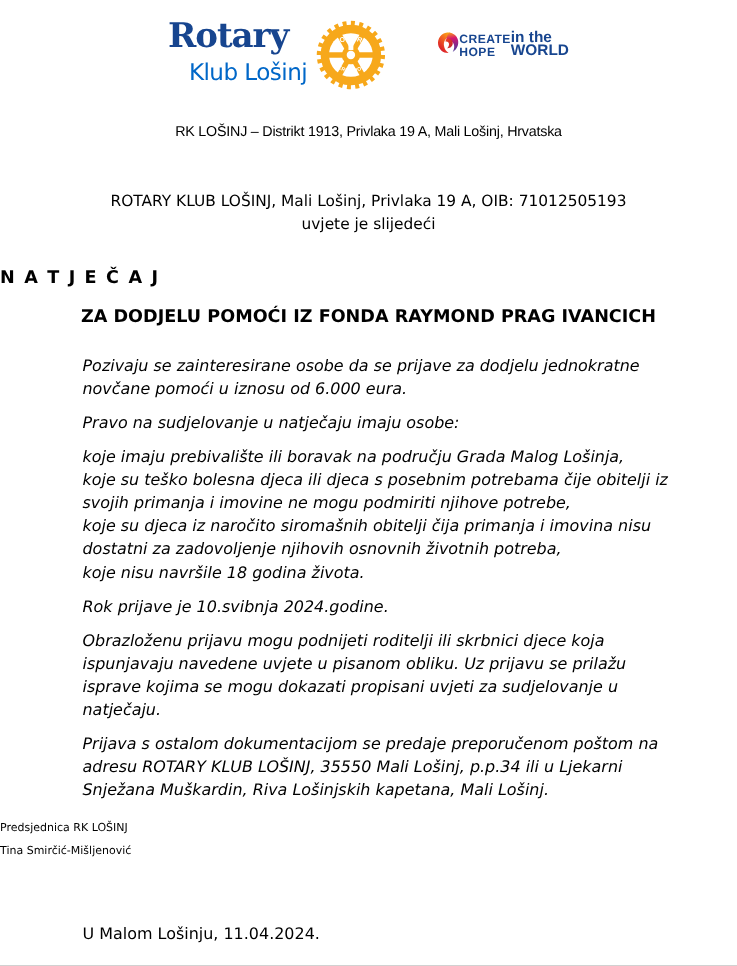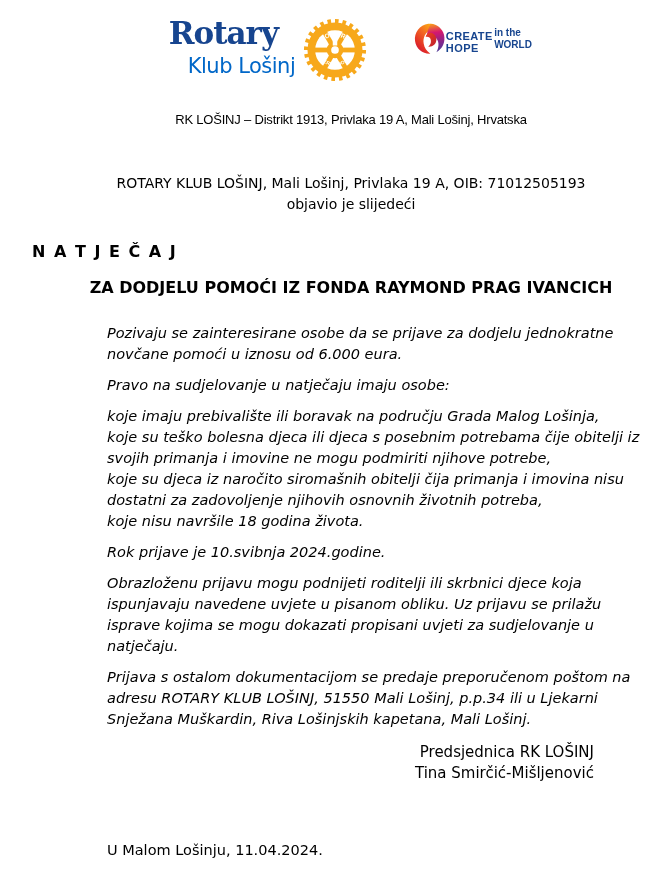--- a/index.html
+++ b/index.html
@@ -13,21 +13,20 @@
   html,body{background:#888;}
   .page{
     width:670px;height:878px;
     margin:0 auto;
     background:var(--background);
     color:var(--text);
     font-family:"DejaVu Sans",sans-serif;
     position:relative;
     overflow:hidden;
     padding-top:10px;
-    padding-left:32px;
   }
   
   .logo-row{
     display:flex;justify-content:center;align-items:flex-start;
     gap:46px;height:94px;
   }
   .rotary-group{display:flex;align-items:flex-start;gap:8px;margin-top:8px;}
   .rotary-wordmark-col{display:flex;flex-direction:column;line-height:1;}
   .rotary-wordmark{
     font-family:"DejaVu Serif",serif;
@@ -42,21 +41,21 @@
   }
   .wheel-svg{width:64px;height:64px;display:block;}
   .theme-group{display:flex;align-items:center;width:120px;}
   .swirl-svg{width:56px;height:58px;display:block;}
   .theme-line1{
     font-size:11px;font-weight:bold;color:var(--rotary-navy);
     letter-spacing:0.4px;margin-top:5px;line-height:12px;
     font-family:"Liberation Sans",sans-serif;
   }
   .theme-line2{
-    font-size:10px;font-weight:600;color:var(--rotary-navy);
+    font-size:14px;font-weight:600;color:var(--rotary-navy);
     line-height:12px;font-family:"Liberation Sans",sans-serif;
   }
   .address-line{
     text-align:center;
     font-family:"Liberation Sans",sans-serif;
     font-weight:normal;font-size:13px;letter-spacing:-0.2px;
     margin-top:8px;
   }
   
   .intro{margin-top:46px;text-align:center;font-size:14px;line-height:21px;}
@@ -72,22 +71,21 @@
   }
   .body-text{
     margin:25px 0 0 75px;
     width:562px;
     font-size:14.5px;line-height:21px;font-style:italic;
   }
   .para{white-space:pre;margin-bottom:10px;}
   .signature{
     margin-top:12px;
     padding-right:76px;
-    text-align:right;
-    font-size:15px;line-height:21px;
+    font-size:10px;line-height:21px;
   }
   .date-line{
     margin:56px 0 0 75px;
     font-size:14.5px;line-height:21px;
   }
 </style>
 </head>
 <body>
 
 <div class="page">
@@ -167,21 +165,21 @@
       </svg>
       <span class="theme-line1">CREATE HOPE</span>
       <span class="theme-line2">in the WORLD</span>
     </div>
   </div>
 
   <div class="address-line">RK LOŠINJ – Distrikt 1913, Privlaka 19 A, Mali Lošinj, Hrvatska</div>
 
   <div class="intro">
     <div>ROTARY KLUB LOŠINJ, Mali Lošinj, Privlaka 19 A, OIB: 71012505193</div>
-    <div>objavio je slijedeći</div>
+    <div>uvjete je slijedeći</div>
   </div>
 
   <div class="doc-title">N A T J E Č A J</div>
 
   <div class="doc-subtitle">ZA DODJELU POMOĆI IZ FONDA RAYMOND PRAG IVANCICH</div>
 
   <div class="body-text">
       <div class="para">Pozivaju se zainteresirane osobe da se prijave za dodjelu jednokratne
 novčane pomoći u iznosu od 6.000 eura.</div>
       <div class="para">Pravo na sudjelovanje u natječaju imaju osobe:</div>
@@ -190,21 +188,21 @@
 svojih primanja i imovine ne mogu podmiriti njihove potrebe,
 koje su djeca iz naročito siromašnih obitelji čija primanja i imovina nisu
 dostatni za zadovoljenje njihovih osnovnih životnih potreba,
 koje nisu navršile 18 godina života.</div>
       <div class="para">Rok prijave je 10.svibnja 2024.godine.</div>
       <div class="para">Obrazloženu prijavu mogu podnijeti roditelji ili skrbnici djece koja
 ispunjavaju navedene uvjete u pisanom obliku. Uz prijavu se prilažu
 isprave kojima se mogu dokazati propisani uvjeti za sudjelovanje u
 natječaju.</div>
       <div class="para">Prijava s ostalom dokumentacijom se predaje preporučenom poštom na
-adresu ROTARY KLUB LOŠINJ, 51550 Mali Lošinj, p.p.34 ili u Ljekarni
+adresu ROTARY KLUB LOŠINJ, 35550 Mali Lošinj, p.p.34 ili u Ljekarni
 Snježana Muškardin, Riva Lošinjskih kapetana, Mali Lošinj.</div>
     </div>
 
   <div class="signature">
     <div>Predsjednica RK LOŠINJ</div>
     <div>Tina Smirčić-Mišljenović</div>
   </div>
 
   <div class="date-line">U Malom Lošinju, 11.04.2024.</div>
 

